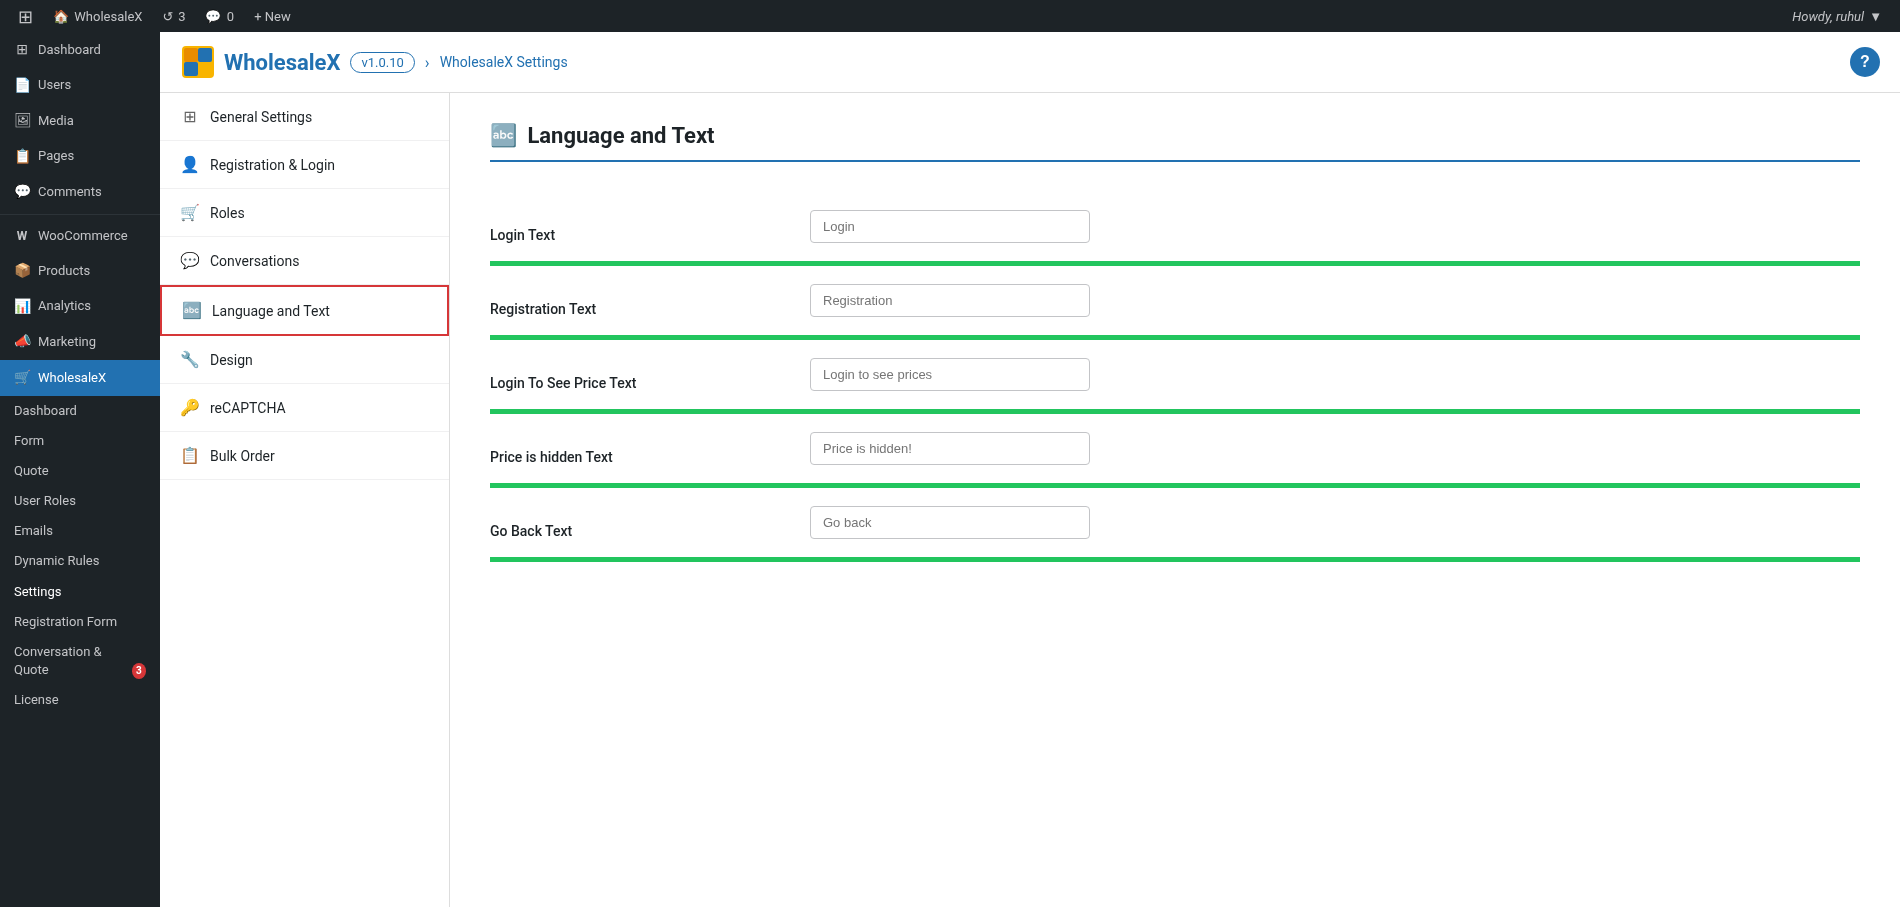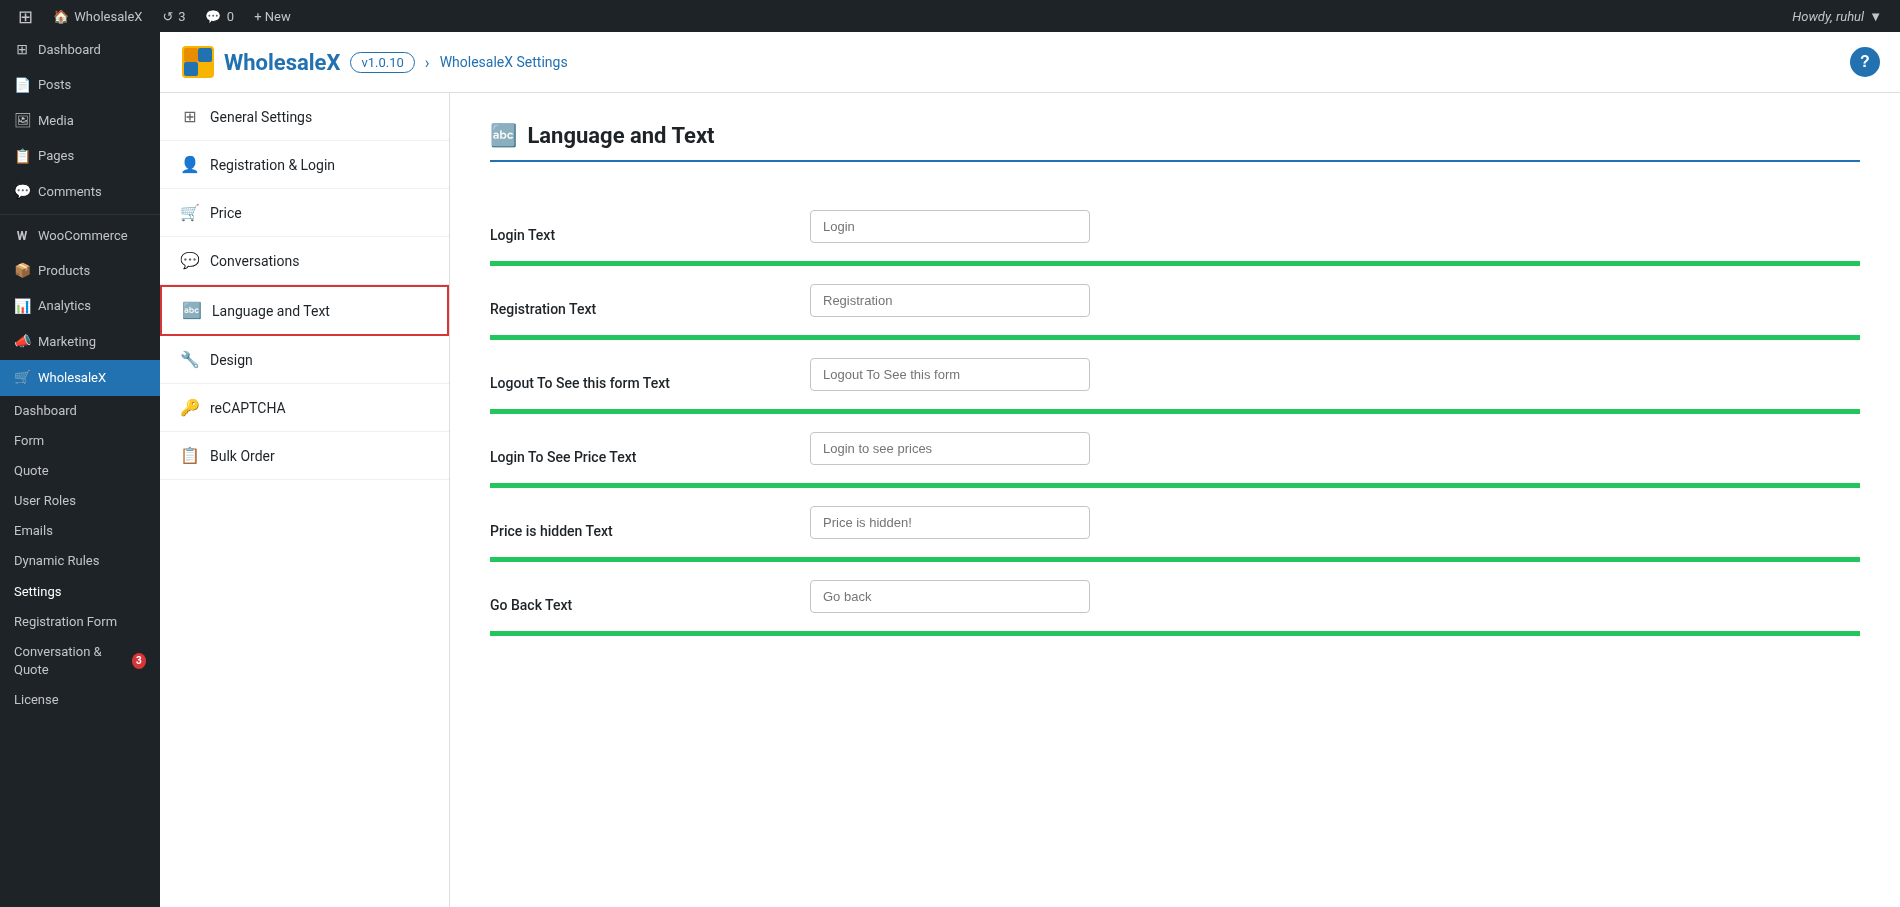--- a/index.html
+++ b/index.html
@@ -145,21 +145,21 @@
 
 <div id="main-layout">
 
   <div id="sidebar">
     <div class="sidebar-item">
       <span class="icon">⊞</span>
       <span>Dashboard</span>
     </div>
     <div class="sidebar-item">
       <span class="icon">📄</span>
-      <span>Posts</span>
+      <span>Users</span>
     </div>
     <div class="sidebar-item">
       <span class="icon">🖼</span>
       <span>Media</span>
     </div>
     <div class="sidebar-item">
       <span class="icon">📋</span>
       <span>Pages</span>
     </div>
     <div class="sidebar-item">
@@ -205,21 +205,21 @@
     </div>
     <div class="sidebar-sub-item">
       <span>Dynamic Rules</span>
     </div>
     <div class="sidebar-sub-item active">
       <span>Settings</span>
     </div>
     <div class="sidebar-sub-item">
       <span>Registration Form</span>
     </div>
-    <div class="sidebar-sub-item" style="display:flex;align-items:center;gap:6px;">
+    <div class="sidebar-sub-item" style="display:flex;align-items:flex-end;gap:6px;">
       <span>Conversation &amp; Quote</span>
       <span class="badge">3</span>
     </div>
     <div class="sidebar-sub-item">
       <span>License</span>
     </div>
   </div>
 
   <div id="content-area">
 
@@ -249,21 +249,21 @@
         <div class="nav-item">
           <span class="nav-icon">⊞</span>
           <span>General Settings</span>
         </div>
         <div class="nav-item">
           <span class="nav-icon">👤</span>
           <span>Registration &amp; Login</span>
         </div>
         <div class="nav-item">
           <span class="nav-icon">🛒</span>
-          <span>Price</span>
+          <span>Roles</span>
         </div>
         <div class="nav-item">
           <span class="nav-icon">💬</span>
           <span>Conversations</span>
         </div>
         <div class="nav-item nav-item-active-box" style="border-left: 3px solid #d63638; background:#fff;">
           <span class="nav-icon">🔤</span>
           <span>Language and Text</span>
         </div>
         <div class="nav-item">
@@ -297,26 +297,20 @@
               </div>
             </div>
 
             <div class="setting-row">
               <div class="setting-label">Registration Text</div>
               <div class="setting-input">
                 <input type="text" placeholder="Registration" style="">
               </div>
             </div>
 
-            <div class="setting-row">
-              <div class="setting-label">Logout To See this form Text</div>
-              <div class="setting-input">
-                <input type="text" placeholder="Logout To See this form" style="">
-              </div>
-            </div>
 
             <div class="setting-row">
               <div class="setting-label">Login To See Price Text</div>
               <div class="setting-input">
                 <input type="text" placeholder="Login to see prices" style="">
               </div>
             </div>
 
             <div class="setting-row">
               <div class="setting-label">Price is hidden Text</div>

